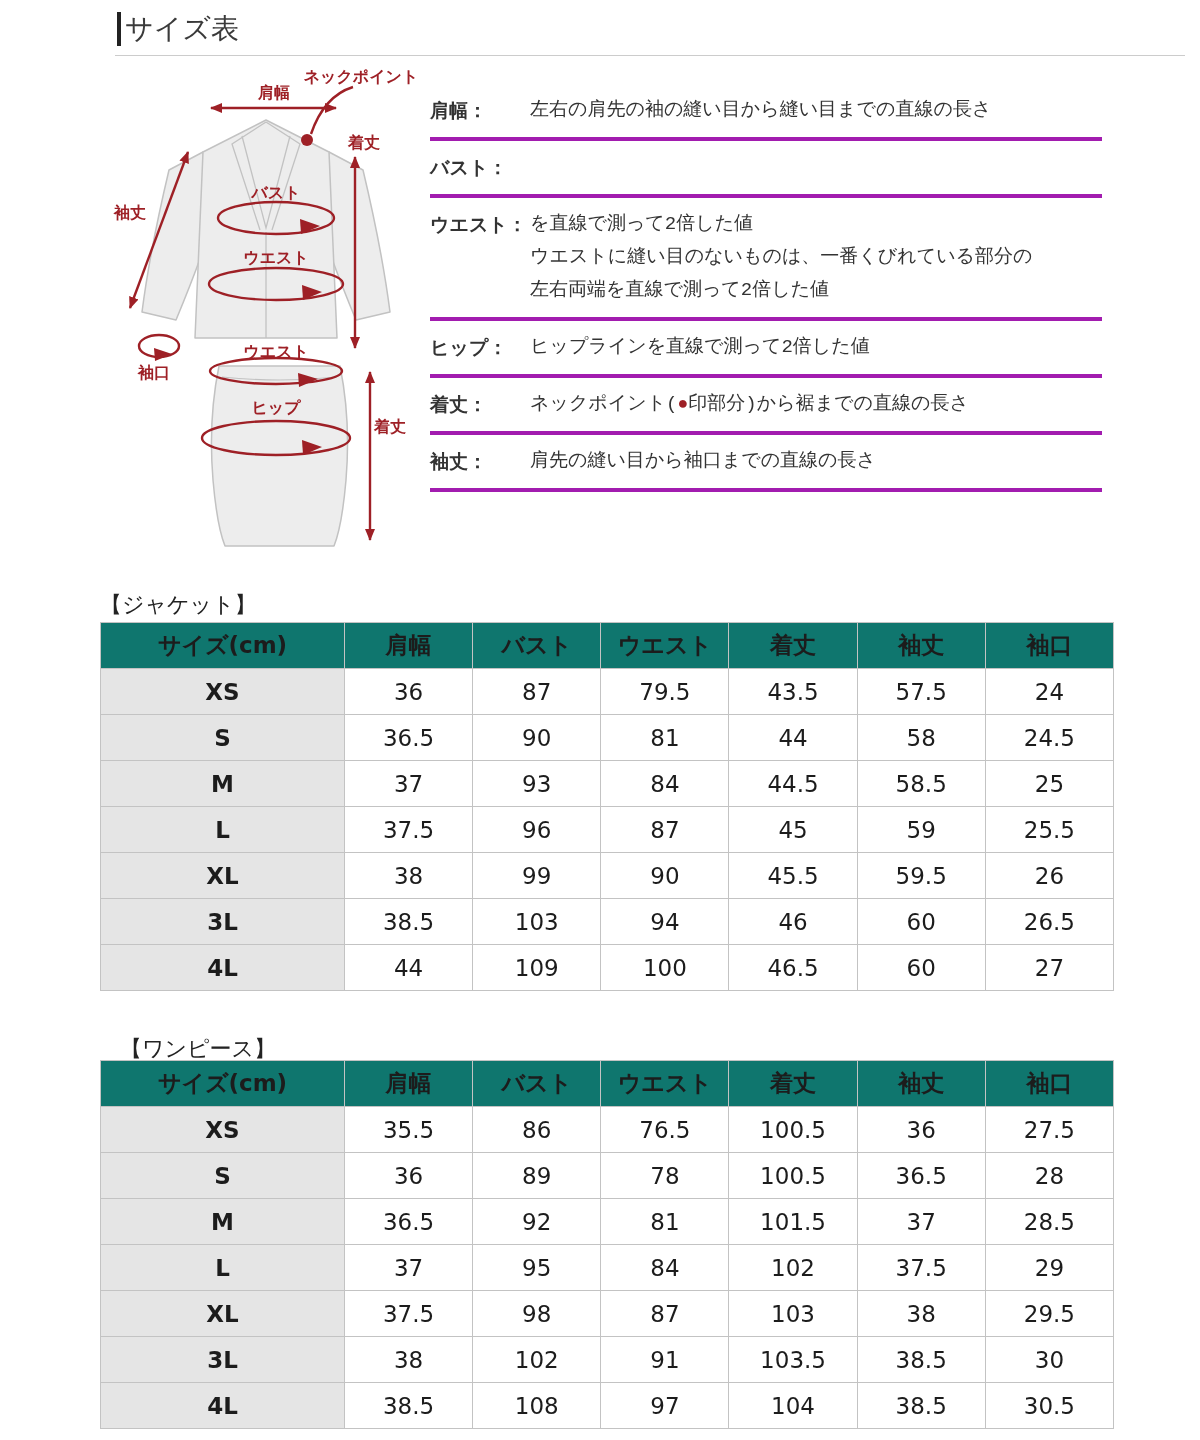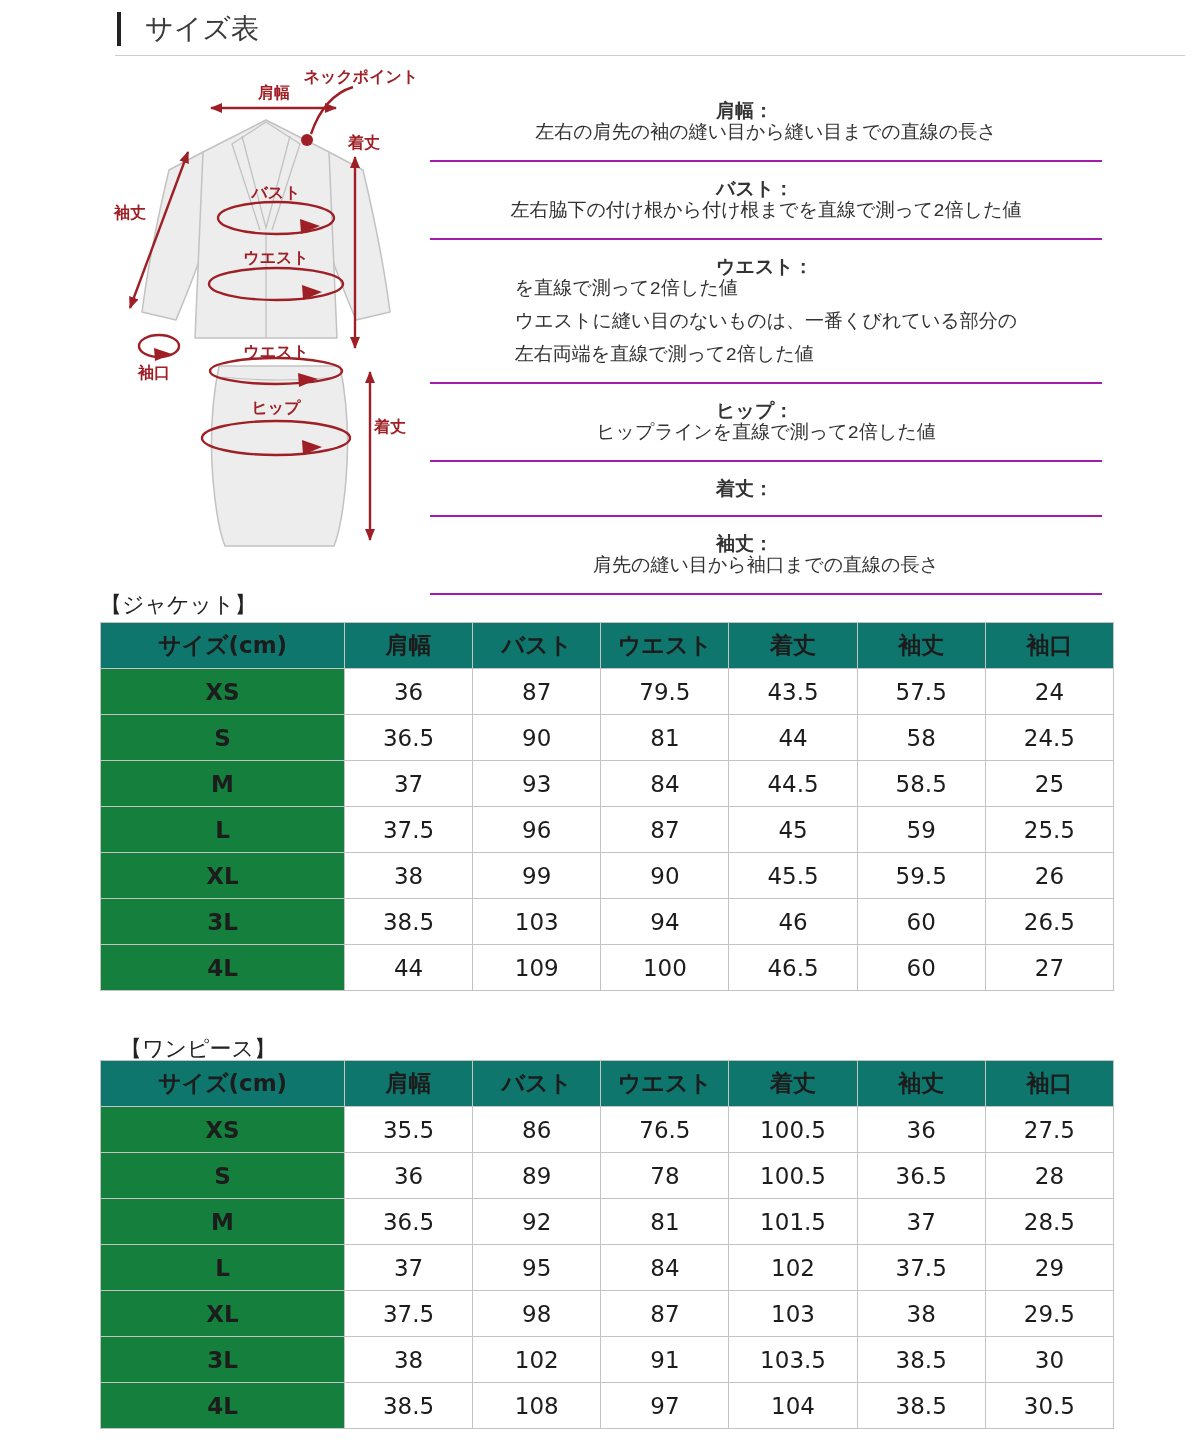--- a/index.html
+++ b/index.html
@@ -7,49 +7,49 @@
   body {
     font-family:"DejaVu Sans","Liberation Sans",sans-serif;
     color:#333;
   }
   .canvas { position:relative; width:1200px; height:1440px; background:#fff; overflow:hidden; }
 
   
   .page-title {
     position:absolute; left:117px; top:12px;
     font-size:28px; line-height:34px; color:#3a3a3a; font-weight:normal;
-    padding-left:24px; border-left:4px solid #222;
+    padding-left:4px; border-left:4px solid #222;
   }
   .title-rule { position:absolute; left:115px; top:55px; width:1070px; height:0; border-top:1px solid #ccc; }
 
   
   .diagram { position:absolute; left:106px; top:60px; width:336px; height:522px; }
   .diagram svg { display:block; }
   .red-label { font-size:16px; font-weight:bold; fill:#9e2026; }
 
   
   .defs { position:absolute; left:430px; top:84px; width:672px; font-size:19px; color:#333; }
-  .def-row { display:flex; align-items:center; border-bottom:2px solid #a21caf; padding:15px 0;flex-direction:column; }
+  .def-row { display:flex; align-items:flex-start; border-bottom:4px solid #a21caf; padding:15px 0; }
   .def-term { flex:none; width:100px; font-weight:bold; line-height:23px; }
   .def-desc { flex:1; line-height:23px;font-family:Liberation Mono, monospace; }
   .def-desc .multi { line-height:33px; margin-top:-5px; margin-bottom:-5px; }
   .red-dot-inline { color:#9e2026; font-size:18px; }
 
   
   .section-heading { position:absolute; left:100px; font-size:22px; font-weight:normal; color:#222; }
   .heading-jacket { top:590px; }
   .heading-onepiece { top:1034px;margin-left:20px; }
 
   
   .size-table { position:absolute; left:100px; border-collapse:collapse; table-layout:fixed; width:1014px; font-size:23px; color:#1c1c1c; }
   .table-jacket { top:622px; }
   .table-onepiece { top:1060px; }
   .size-table th, .size-table td { border:1px solid #c3c3c3; height:46px; text-align:center; vertical-align:middle; padding:0; }
   .size-table thead th { background:#0f766e; font-weight:bold; }
-  .size-table tbody th { background:#15803d; font-weight:bold;margin-left:45px; }
+  .size-table tbody th { background:#e5e5e5; font-weight:bold;margin-left:45px; }
   .size-table td { background:#fff; font-weight:normal; }
   .size-table .col-size { width:244px; }
 </style>
 </head>
 <body>
 
 <div class="canvas">
 
   <h1 class="page-title">サイズ表</h1>
   <div class="title-rule"></div>
@@ -113,38 +113,38 @@
     </svg>
   </div>
 
   <div class="defs">
     <div class="def-row">
       <div class="def-term">肩幅：</div>
       <div class="def-desc">左右の肩先の袖の縫い目から縫い目までの直線の長さ</div>
     </div>
     <div class="def-row">
       <div class="def-term">バスト：</div>
-      <div class="def-desc">左右脇下の付け根から付け根までを直線で測って2倍した値</div>
     </div>
     <div class="def-row">
       <div class="def-term">ウエスト：</div>
       <div class="def-desc">
         <div class="multi">
           <div>を直線で測って2倍した値</div>
           <div>ウエストに縫い目のないものは、一番くびれている部分の</div>
           <div>左右両端を直線で測って2倍した値</div>
         </div>
       </div>
     </div>
     <div class="def-row">
       <div class="def-term">ヒップ：</div>
       <div class="def-desc">ヒップラインを直線で測って2倍した値</div>
     </div>
     <div class="def-row">
       <div class="def-term">着丈：</div>
+      <div class="def-desc"><span>ネックポイント(</span><span class="red-dot-inline">●</span><span>印部分)から裾までの直線の長さ</span></div>
     </div>
     <div class="def-row">
       <div class="def-term">袖丈：</div>
       <div class="def-desc">肩先の縫い目から袖口までの直線の長さ</div>
     </div>
   </div>
 
   <div class="section-heading heading-jacket">【ジャケット】</div>
   <table class="size-table table-jacket">
       <thead>

